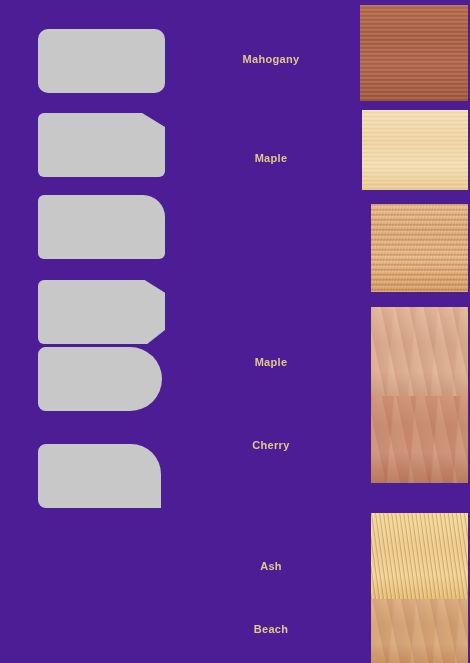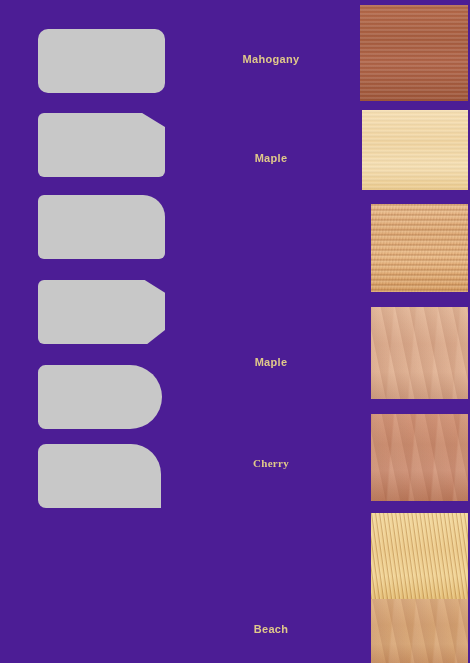--- a/index.html
+++ b/index.html
@@ -157,36 +157,37 @@
                 clip-path: polygon(0 0, 84% 0, 100% 20%, 100% 78%, 86% 100%, 0 100%);"></div>
 
     <div class="species-label" style="left:215px; top:60px; width:112px;text-align:center;">Maple</div>
 
     <div class="swatch" style="left:371px; top:11px; width:97px; height:92px;
                 background:linear-gradient(180deg,#e3b89a 0%,#dbab8d 40%,#e0b294 70%,#cf9d80 100%);">
       <div class="grain grain-wavy"></div>
     </div>
   </div>
 
-  <div class="row" style="top:397px;height:101px;font-family:Liberation Serif, serif;">
+  <div class="row" style="top:379px;height:101px;">
     <div class="placeholder" style="left:38px; top:-32px; width:124px; height:64px;
                 border-radius:8px 34px 34px 8px;"></div>
 
     <div class="species-label" style="left:215px; top:60px; width:112px;">Cherry</div>
 
     <div class="swatch" style="left:371px; top:17px; width:97px; height:87px;
                 background:linear-gradient(180deg,#d29478 0%,#c98b6e 35%,#cf9379 65%,#b97759 100%);">
       <div class="grain grain-wavy"></div>
     </div>
   </div>
 
   <div class="row" style="top:498px;height:101px;">
     <div class="placeholder" style="left:38px; top:-54px; width:123px; height:64px;
                 border-radius:8px 30px 0px 8px;"></div>
 
+    <div class="species-label" style="left:215px; top:62px; width:112px;">Ash</div>
 
     <div class="swatch" style="left:371px; top:15px; width:97px; height:90px;
                 background:linear-gradient(180deg,#f2d79c 0%,#ecca8a 40%,#f0d294 70%,#e0b76c 100%);">
       <div class="grain grain-diagonal"></div>
     </div>
   </div>
 
   <div class="row" style="top:599px;height:64px;">
     <div class="species-label" style="left:215px; top:24px; width:112px;text-align:center;">Beach</div>
 

